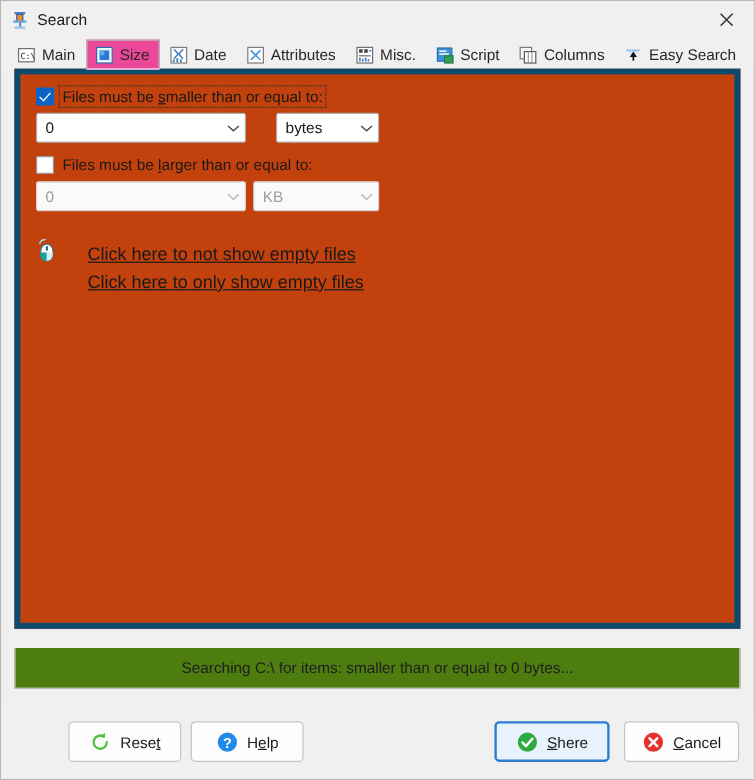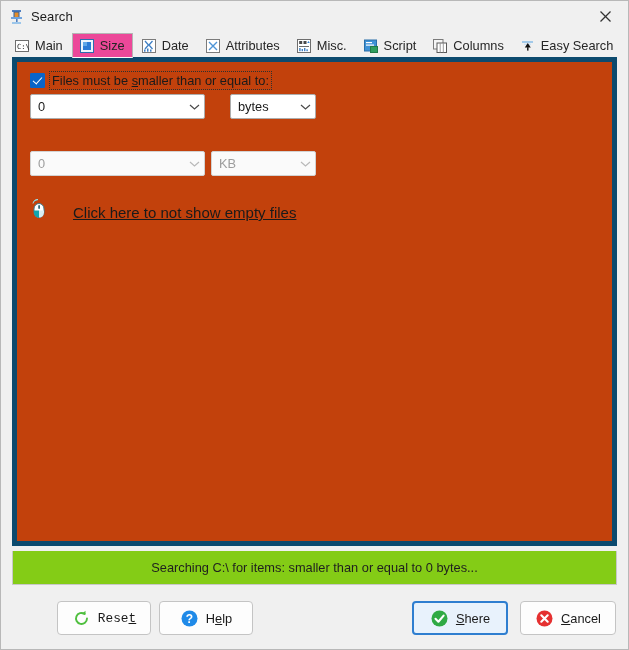--- a/index.html
+++ b/index.html
@@ -211,26 +211,26 @@
     color: #1a1a1a;
     text-decoration: underline;
     cursor: pointer;
     white-space: nowrap;
   }
 
   
   .statusbar {
     height: 34px;
     min-height: 34px;
-    margin: 5px 11px;
+    margin: 16px 11px;
     border-left: 1px solid #c8c8c8;
     border-right: 1px solid #c8c8c8;
     border-bottom: 1px solid #c8c8c8;
     box-sizing: border-box;
-    background: #84cc16;
+    background: #4d7c0f;
     display: flex;
     align-items: center;
     justify-content: center;
     font-size: 12.8px;
     color: #1f1f1f;
   }
 
   
   .buttonbar {
     height: 59px;
@@ -411,20 +411,24 @@
 
     <div class="combo" style="left:194px; top:32px; width:86px;margin-left:19px;">
       <span class="val">bytes</span>
       <span class="chev">
         <svg width="11" height="8" viewBox="0 0 11 8">
             <path d="M1 2 L5.5 6 L10 2" fill="none" stroke="#4a4a4a" stroke-width="1.2"></path>
           </svg>
       </span>
     </div>
 
+    <div class="row-check" style="left:13px; top:67px;">
+      <span class="cb off"></span>
+      <span class="cb-label"><span>Files must be </span><u>l</u><span>arger than or equal to:</span></span>
+    </div>
 
     <div class="combo disabled" style="left:13px; top:89px; width:175px;">
       <span class="val">0</span>
       <span class="chev">
         <svg width="11" height="8" viewBox="0 0 11 8">
             <path d="M1 2 L5.5 6 L10 2" fill="none" stroke="#b9b9b9" stroke-width="1.2"></path>
           </svg>
       </span>
     </div>
 
@@ -442,29 +446,30 @@
         <path d="M5 2.5 A3.5 3.5 0 0 1 8.5 1" fill="none" stroke="#63c9d6" stroke-width="1.1"></path>
         <path d="M4 4.5 A5 5 0 0 1 9 0.5" fill="none" stroke="#9fe0e8" stroke-width="1"></path>
         <rect x="5" y="4.5" width="10" height="14" rx="5" ry="5.5" fill="#ffffff" stroke="#3f7c8c" stroke-width="1"></rect>
         <path d="M5 11.5 L5 13.5 A5 5.5 0 0 0 10 18.5 L10 11.5 Z" fill="#11a5ad"></path>
         <path d="M10 11.5 L10 18.5 A5 5.5 0 0 0 15 13.5 L15 11.5 Z" fill="#d9eef2"></path>
         <rect x="9.2" y="6" width="1.8" height="4" rx="0.9" fill="#2e6b7a"></rect>
       </svg>
     </span>
 
     <a class="hintlink" style="top:142px;" href="#">Click here to not show empty files</a>
+    <a class="hintlink" style="top:165px;" href="#">Click here to only show empty files</a>
   </div>
 
   <div class="statusbar">
     <span>Searching C:\ for items: smaller than or equal to 0 bytes...</span>
   </div>
 
   <div class="buttonbar">
 
-    <div class="btn" style="left:56px; width:94px;font-family:Liberation Mono, monospace;">
+    <div class="btn" style="left:56px; width:94px;">
       <span class="bico">
         <svg width="19" height="19" viewBox="0 0 19 19">
           <path d="M15 9.5 A5.5 5.5 0 1 1 12.6 4.9" fill="none" stroke="#4fbf3f" stroke-width="1.9" stroke-linecap="round"></path>
           <path d="M13.6 1.7 L13.4 5.6 L9.5 5.1 Z" fill="#4fbf3f"></path>
         </svg>
       </span>
       <span class="blabel"><span>Rese</span><u>t</u><span></span></span>
     </div>
 
     <div class="btn" style="left:158px; width:94px;">

